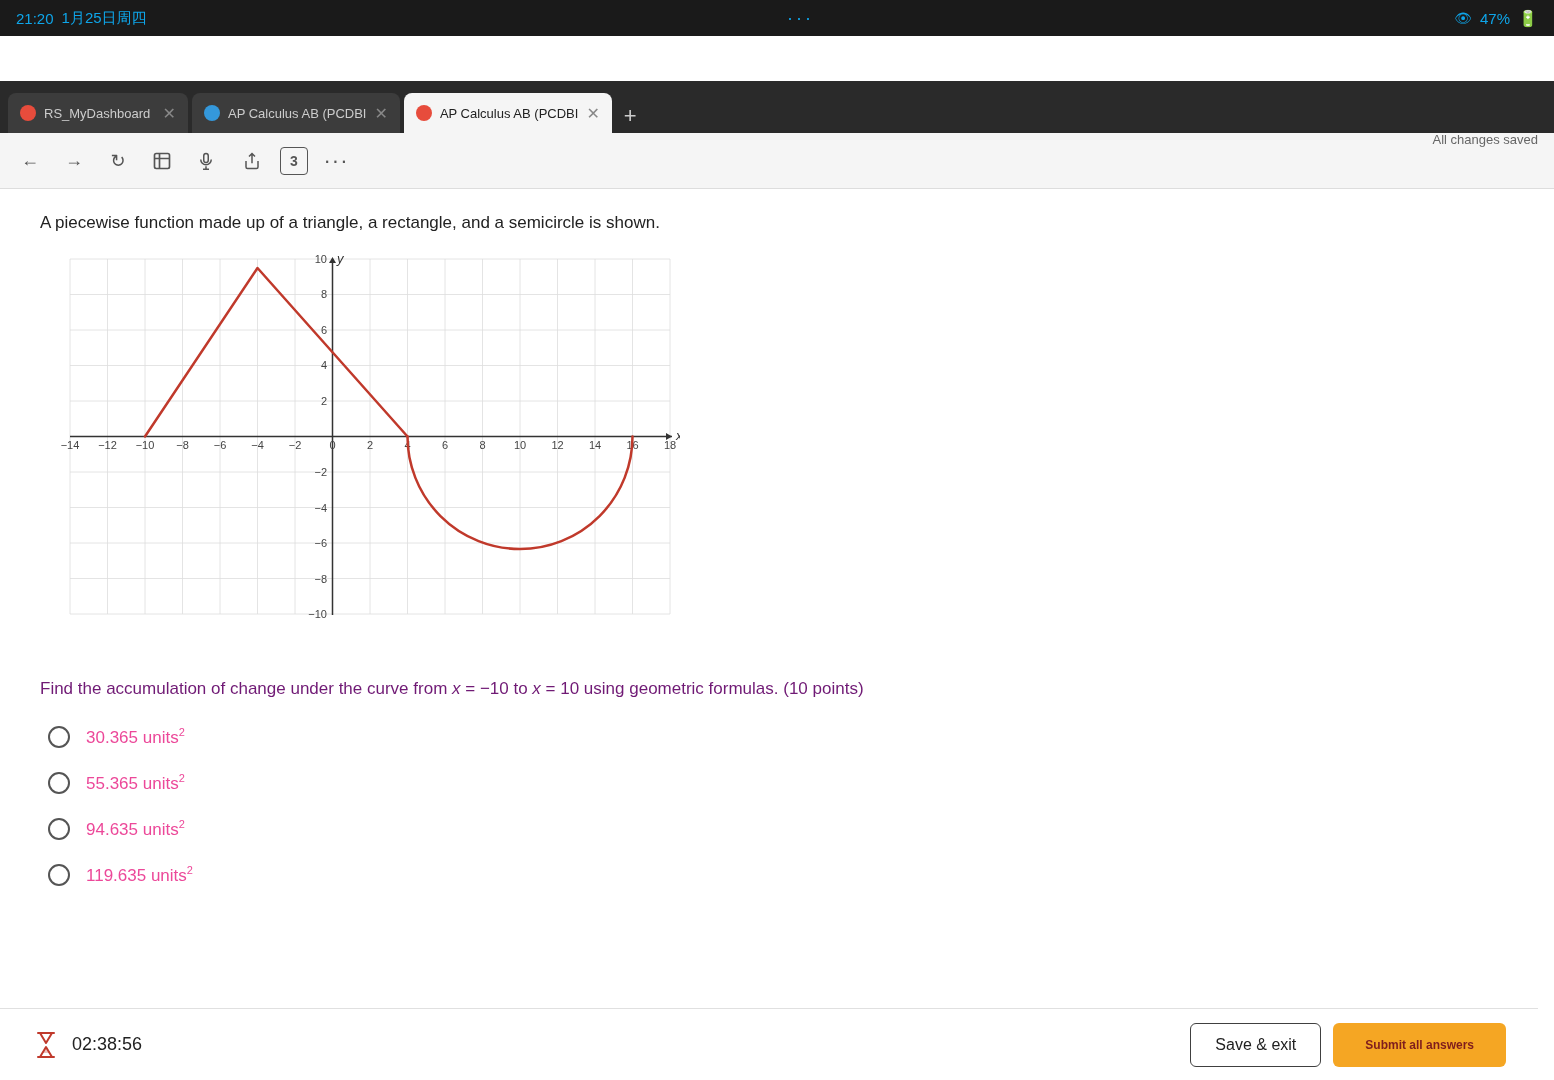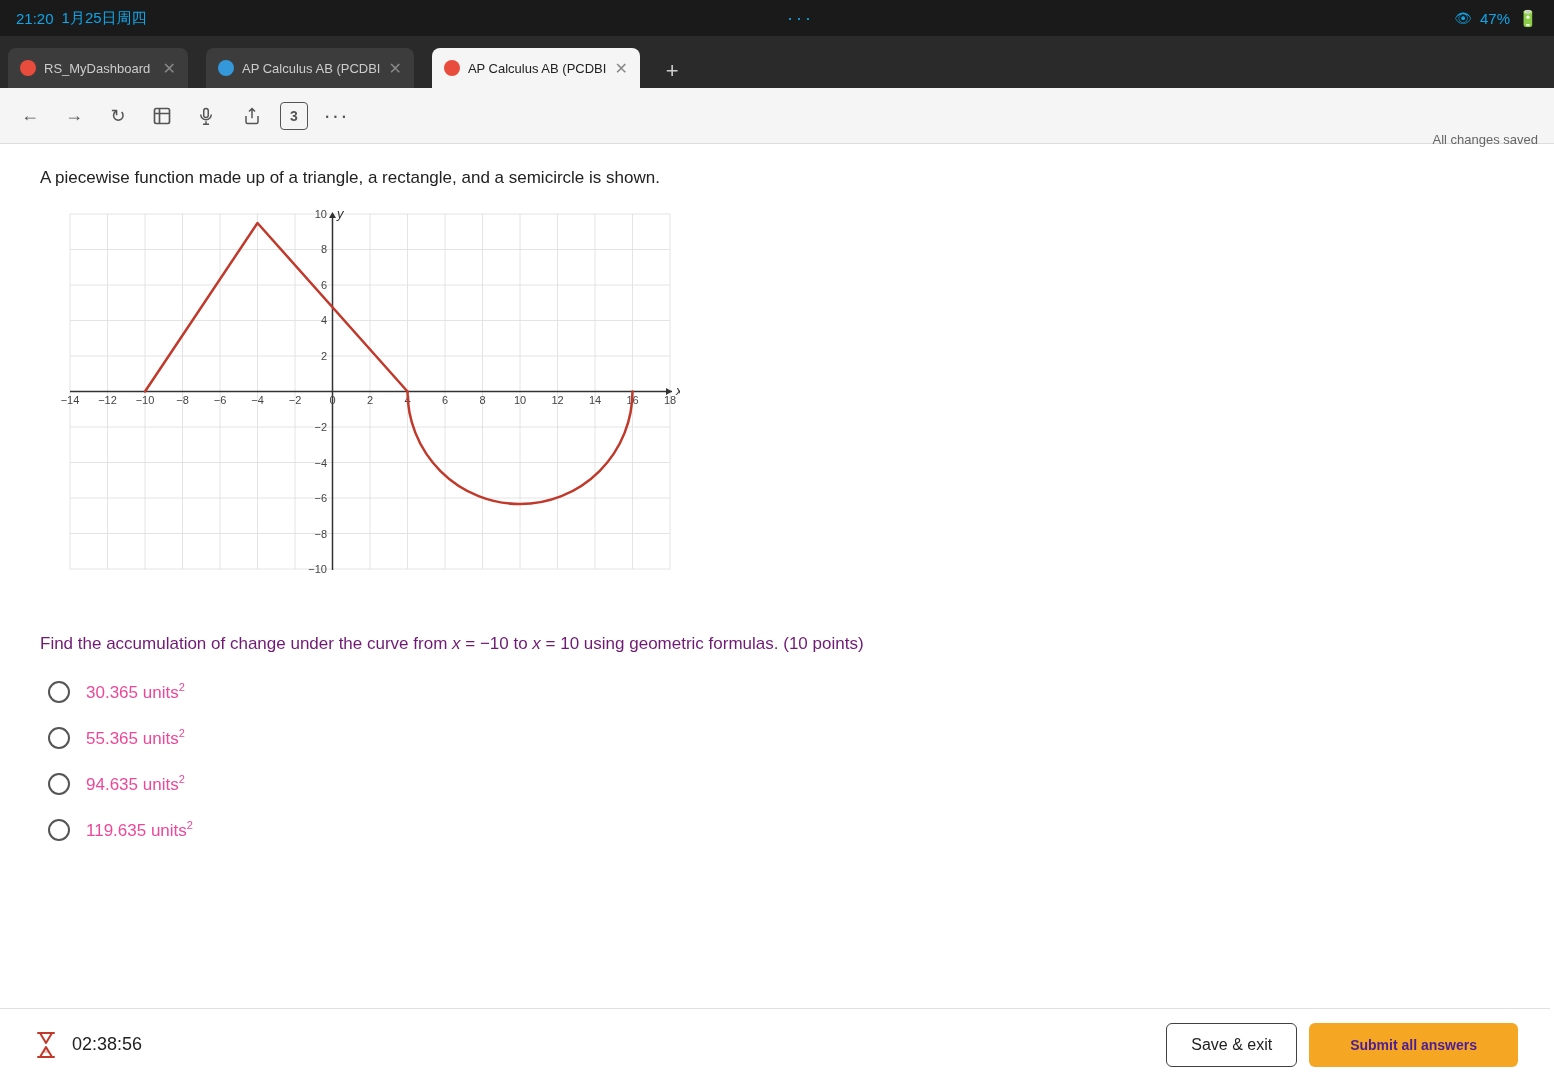--- a/index.html
+++ b/index.html
@@ -19,21 +19,22 @@
     .status-left { display: flex; align-items: center; gap: 8px; }
     .status-right { display: flex; align-items: center; gap: 8px; }
 
     
     .tab-bar {
       background: #2a2a2a;
       height: 52px;
       display: flex;
       align-items: flex-end;
       padding: 0 8px;
-      gap: 18px;
+      gap: 4px;
+      margin-top: 45px;
     }
     .tab {
       background: #3c3c3c;
       color: #ccc;
       border-radius: 8px 8px 0 0;
       height: 40px;
       display: flex;
       align-items: center;
       padding: 0 12px;
       gap: 8px;
@@ -137,21 +138,21 @@
       border: 2px solid #555;
       flex-shrink: 0;
     }
     sup { font-size: 11px; }
 
     
     .footer {
       position: fixed;
       bottom: 0;
       left: 0;
-      right: 4px;
+      right: 16px;
       height: 72px;
       background: #fff;
       border-top: 1px solid #e0e0e0;
       display: flex;
       align-items: center;
       padding: 0 32px;
       justify-content: space-between;
     }
     .timer-container {
       display: flex;
@@ -170,28 +171,28 @@
     .btn-save {
       padding: 12px 24px;
       border: 1px solid #404040;
       background: #fff;
       border-radius: 6px;
       font-size: 16px;
       cursor: pointer;
       color: #222;
     }
     .btn-submit {
-      padding: 12px 41px;
+      padding: 12px 32px;
       border: none;
       background: #f5a623;
       border-radius: 6px;
-      font-size: 14px;
+      font-size: 12px;
       font-weight: 600;
       cursor: pointer;
-      color: #4c1d95;
+      color: #7f1d1d;
     }
   </style>
 </head>
 <body>
 
 <div class="status-bar">
   <div class="status-left">
     <span>21:20</span>
     <span>1月25日周四</span>
   </div>

